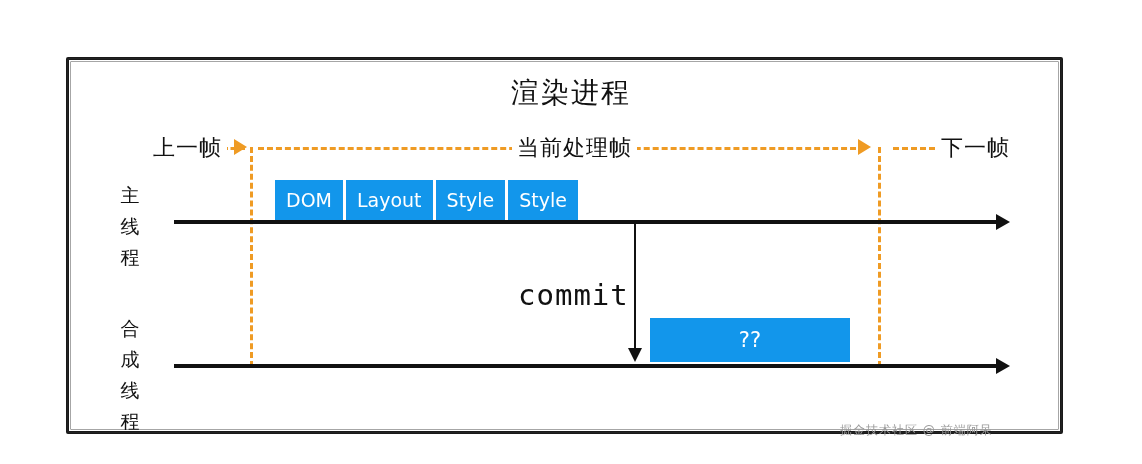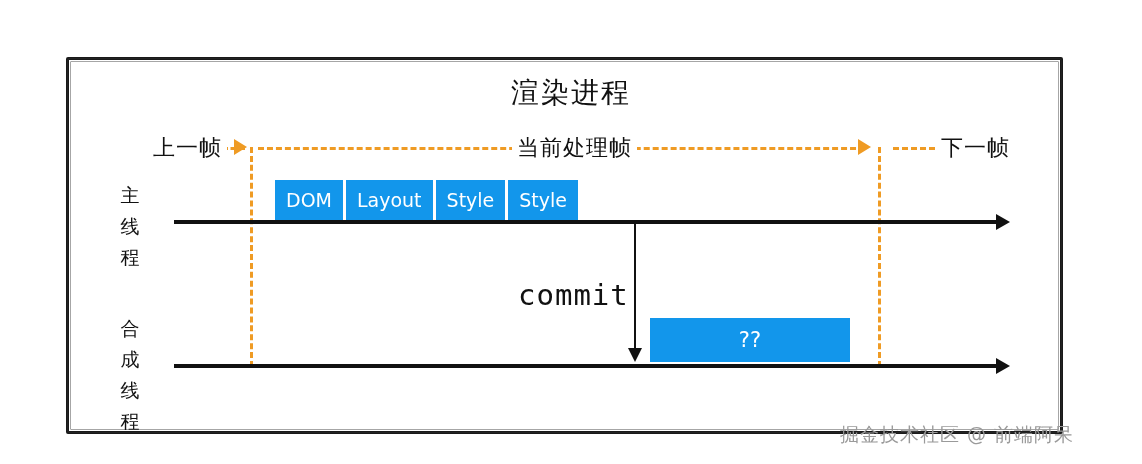--- a/index.html
+++ b/index.html
@@ -201,21 +201,21 @@
     font-size: 21px;
     line-height: 44px;
     text-align: center;
   }
 
   
   .watermark {
     position: absolute;
     left: 840px;
     top: 422px;
-    font-size: 19px;
+    font-size: 12px;
     color: #9a9a9a;
     white-space: nowrap;
     letter-spacing: 1px;
   }
 </style>
 </head>
 <body>
 
 <div id="stage">
 

